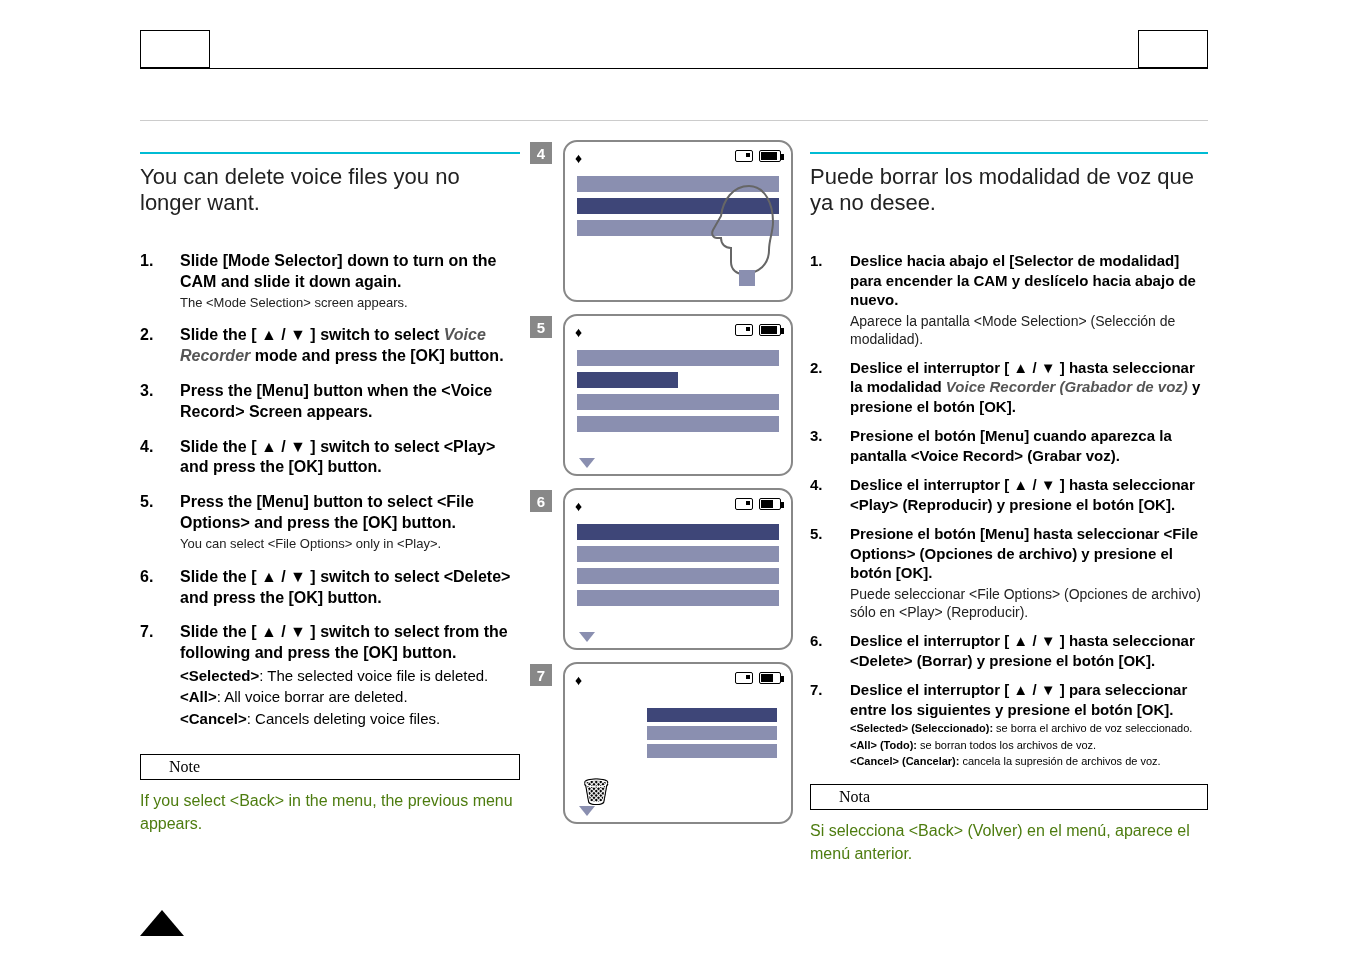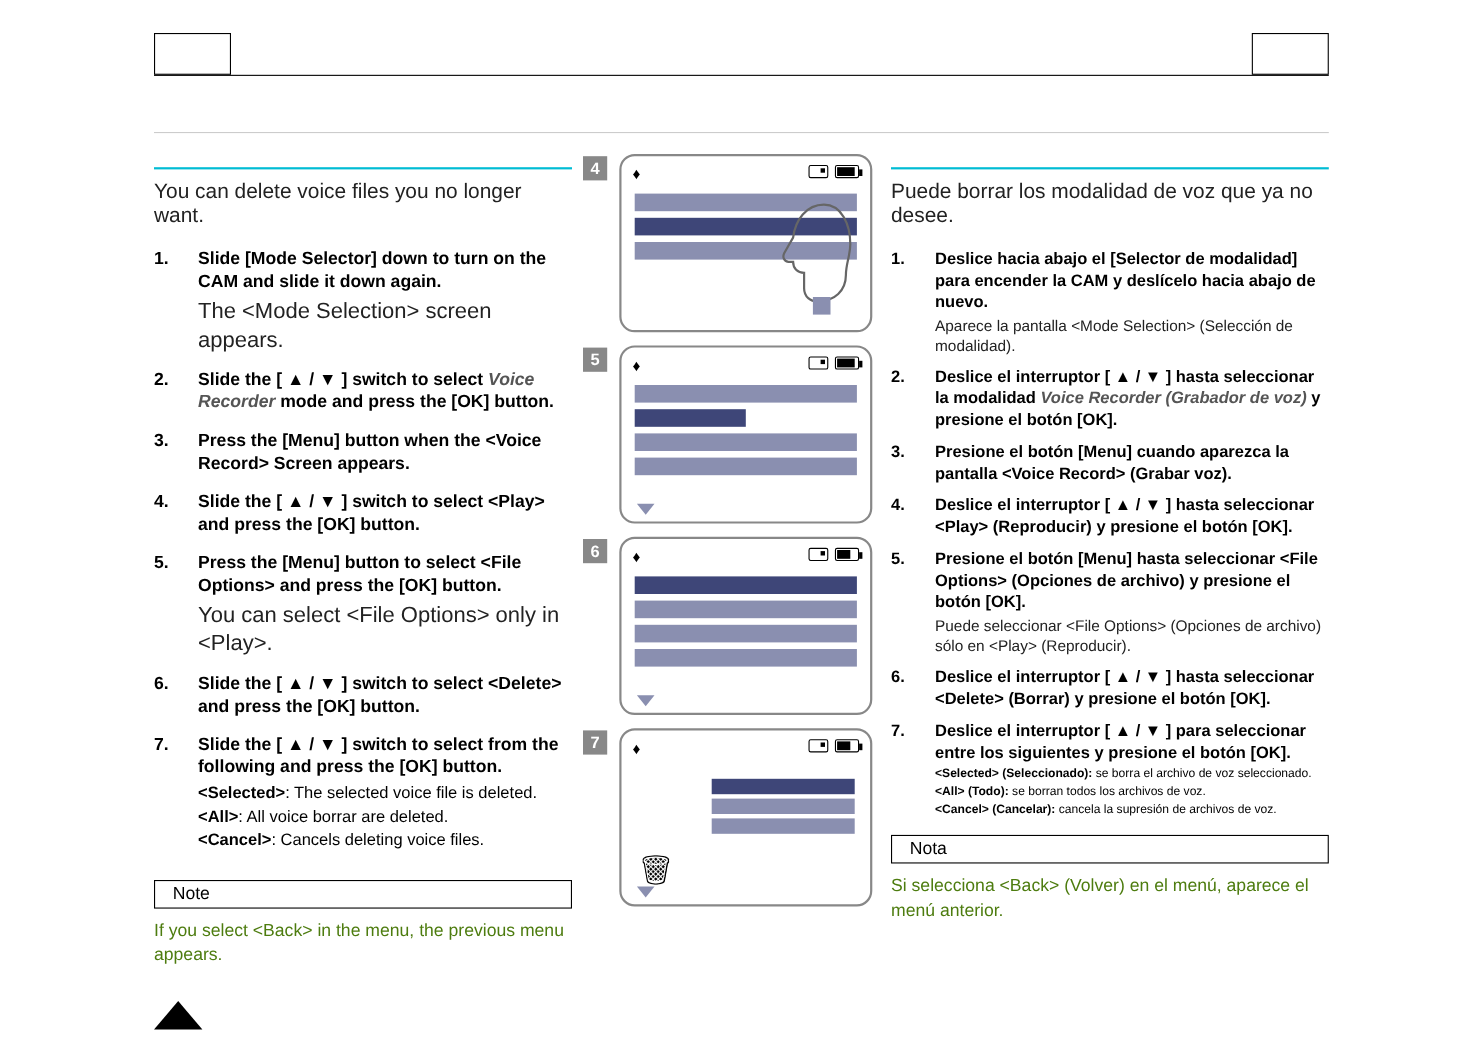--- a/index.html
+++ b/index.html
@@ -46,23 +46,23 @@
   }
   .col-left { width: 380px; }
   .col-center { width: 290px; padding: 0 10px; }
   .col-right { flex: 1; }
   .section-underline {
     height: 14px;
     border-bottom: 2px solid #00bcd4;
     margin-bottom: 10px;
   }
   .intro {
-    font-size: 19px;
+    font-size: 22px;
     color: #222;
-    margin-bottom: 18px;
+    margin-bottom: 35px;
   }
   ol.steps {
     list-style: none;
     counter-reset: step;
     font-size: 16px;
   }
   ol.steps > li {
     display: flex;
     margin-bottom: 14px;
     line-height: 1.3;
@@ -71,31 +71,32 @@
     font-weight: bold;
     width: 40px;
     flex-shrink: 0;
     color: #000;
   }
   ol.steps > li .body {
     flex: 1;
   }
   .bold { font-weight: bold; color: #000; }
   .ital { font-style: italic; color: #555; }
-  .sub { font-weight: normal; color: #222; font-size: 20px; display: block; margin-top: 2px; }
+  .sub { font-weight: normal; color: #222; font-size: 13px; display: block; margin-top: 2px; }
   .opt-line { display: block; margin-top: 2px; font-size: 15px; }
   .opt-label { font-weight: bold; }
   .opt-desc { font-weight: normal; }
   .note-box {
     display: inline-block;
     border: 1px solid #000;
-    padding: 3px 16px;
+    padding: 3px 28px;
     font-size: 16px;
     margin-top: 12px;
     margin-bottom: 10px;
+    font-family: Liberation Serif, serif;
   }
   .note-text {
     font-size: 16px;
     color: #4d7c0f;
     line-height: 1.4;
   }
   
   .col-right ol.steps > li { margin-bottom: 10px; font-size: 15px; }
   .col-right .sub { font-size: 14px; }
   .col-right .opt-line { font-size: 11px; text-align: left; }

